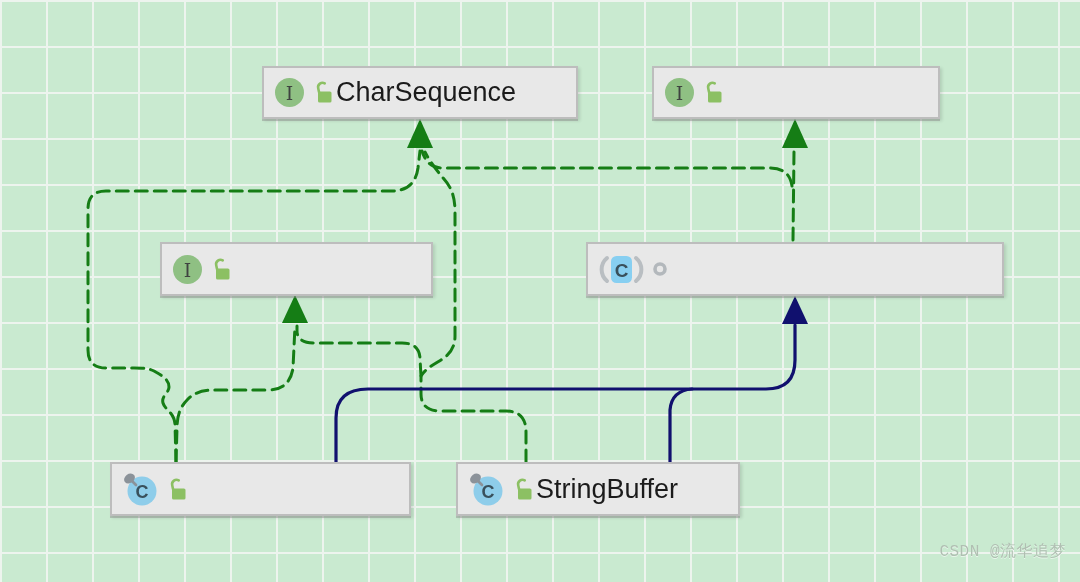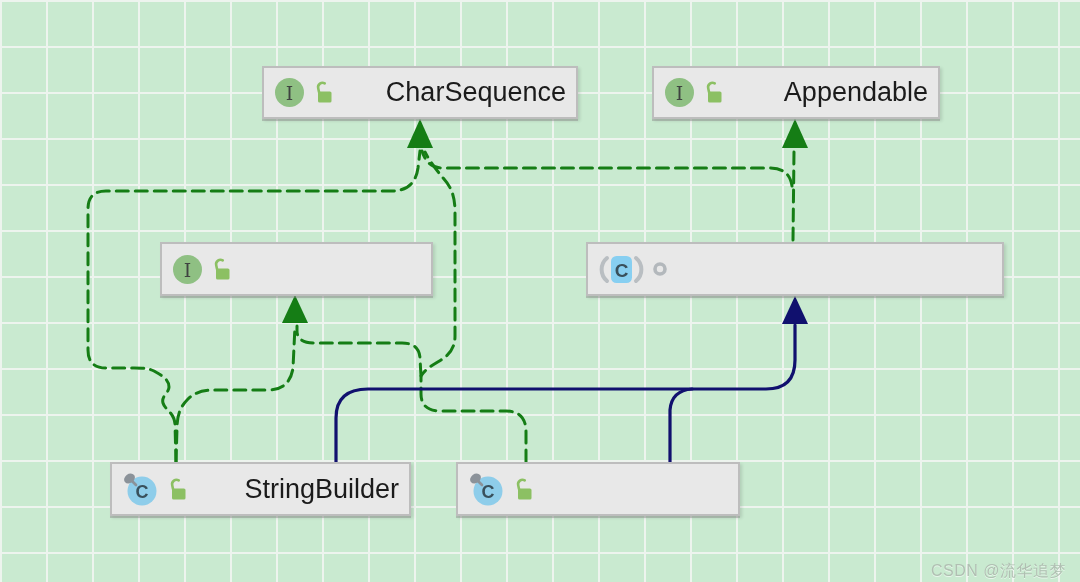--- a/index.html
+++ b/index.html
@@ -19,30 +19,31 @@
     position:absolute;
     display:flex;align-items:center;
     box-sizing:border-box;
     background:#e8e8e8;
     border:2px solid #bdbdbd;
     box-shadow:0 2px 0 rgba(140,140,140,.45), 2px 2px 3px rgba(0,0,0,.12);
     padding:0 10px 0 10px;
   }
   .node .icons{display:flex;align-items:center;gap:7px;flex:0 0 auto;}
   .node .label{
-    flex:1 1 auto;text-align:right;
+    flex:1 1 auto;text-align:left;
     font-size:27px;color:#1b1b1b;line-height:1;
     white-space:nowrap;
   }
   svg text{user-select:none;}
   #watermark{
-    position:absolute;right:14px;bottom:0;
+    position:absolute;right:14px;bottom:20px;
     font-size:16px;color:#b0bfb2;
     letter-spacing:.5px;
     text-shadow:0 1px 0 rgba(255,255,255,.55);
+    font-family:Liberation Mono, monospace;
   }
 </style>
 </head>
 <body>
 
 <div id="canvas">
 
   <svg id="edges" viewBox="0 0 1080 582">
     <g fill="none" stroke-width="3" stroke-dasharray="12 7" stroke-linecap="round">
       <path d="M 176 462 L 175 424 C 174 412 165 410 163 403 C 161 396 169 393 169 387 C 169 380 163 376 154 371 C 148 368 142 368 134 368 L 106 368 Q 88 368 88 350 L 88 209 Q 88 191 106 191 L 392 191 C 408 191 416 182 418 168 L 420 151" stroke="#157d15"></path>
@@ -82,21 +83,20 @@
     <span class="icons">
       <svg width="31" height="31" viewBox="0 0 31 31">
         <circle cx="15.5" cy="15.5" r="14.5" fill="#8fc083"></circle>
         <text x="15.5" y="22.5" text-anchor="middle" font-family="DejaVu Serif, serif" font-size="19" fill="#3f4340">I</text>
       </svg>
       <svg width="24" height="25" viewBox="0 0 24 25">
         <path d="M7 12 V8 a4.4 4.4 0 0 1 7.4 -3.2" fill="none" stroke-width="2.6" stroke-linecap="round" transform="rotate(-12 7 12)" stroke="#8cc063"></path>
         <rect x="6" y="11.5" width="13.5" height="11" rx="1.6" fill="#8cc063"></rect>
       </svg>
     </span>
-    <span class="label">Appendable</span>
   </div>
 
   <div class="node" style="left:160px;top:242px;width:273px;height:54px;">
     <span class="icons">
       <svg width="31" height="31" viewBox="0 0 31 31">
         <circle cx="15.5" cy="15.5" r="14.5" fill="#8fc083"></circle>
         <text x="15.5" y="22.5" text-anchor="middle" font-family="DejaVu Serif, serif" font-size="19" fill="#3f4340">I</text>
       </svg>
       <svg width="24" height="25" viewBox="0 0 24 25">
         <path d="M7 12 V8 a4.4 4.4 0 0 1 7.4 -3.2" fill="none" stroke-width="2.6" stroke-linecap="round" transform="rotate(-12 7 12)" stroke="#8cc063"></path>
@@ -125,32 +125,32 @@
         <circle cx="20" cy="19" r="14.5" fill="#8ecdea"></circle>
         <text x="20" y="26" text-anchor="middle" font-size="18" font-weight="bold" font-family="Liberation Sans, sans-serif" fill="#39505c">C</text>
         <line x1="10" y1="9" x2="14" y2="13" stroke-width="2.6" stroke-linecap="round" stroke="#8b9299"></line>
         <ellipse cx="7.5" cy="6.5" rx="5.8" ry="4.6" transform="rotate(-38 7.5 6.5)" fill="#8b9299"></ellipse>
       </svg>
       <svg width="24" height="25" viewBox="0 0 24 25">
         <path d="M7 12 V8 a4.4 4.4 0 0 1 7.4 -3.2" fill="none" stroke-width="2.6" stroke-linecap="round" transform="rotate(-12 7 12)" stroke="#8cc063"></path>
         <rect x="6" y="11.5" width="13.5" height="11" rx="1.6" fill="#8cc063"></rect>
       </svg>
     </span>
-    <span class="label">StringBuilder</span>
   </div>
 
   <div class="node" style="left:456px;top:462px;width:284px;height:54px;">
     <span class="icons">
       <svg width="37" height="35" viewBox="0 0 37 35">
         <circle cx="20" cy="19" r="14.5" fill="#8ecdea"></circle>
         <text x="20" y="26" text-anchor="middle" font-size="18" font-weight="bold" font-family="Liberation Sans, sans-serif" fill="#39505c">C</text>
         <line x1="10" y1="9" x2="14" y2="13" stroke-width="2.6" stroke-linecap="round" stroke="#8b9299"></line>
         <ellipse cx="7.5" cy="6.5" rx="5.8" ry="4.6" transform="rotate(-38 7.5 6.5)" fill="#8b9299"></ellipse>
       </svg>
       <svg width="24" height="25" viewBox="0 0 24 25">
         <path d="M7 12 V8 a4.4 4.4 0 0 1 7.4 -3.2" fill="none" stroke-width="2.6" stroke-linecap="round" transform="rotate(-12 7 12)" stroke="#8cc063"></path>
         <rect x="6" y="11.5" width="13.5" height="11" rx="1.6" fill="#8cc063"></rect>
       </svg>
     </span>
+    <span class="label">StringBuffer</span>
   </div>
 
   <div id="watermark">CSDN @流华追梦</div>
 </div>
 
 </body></html>

